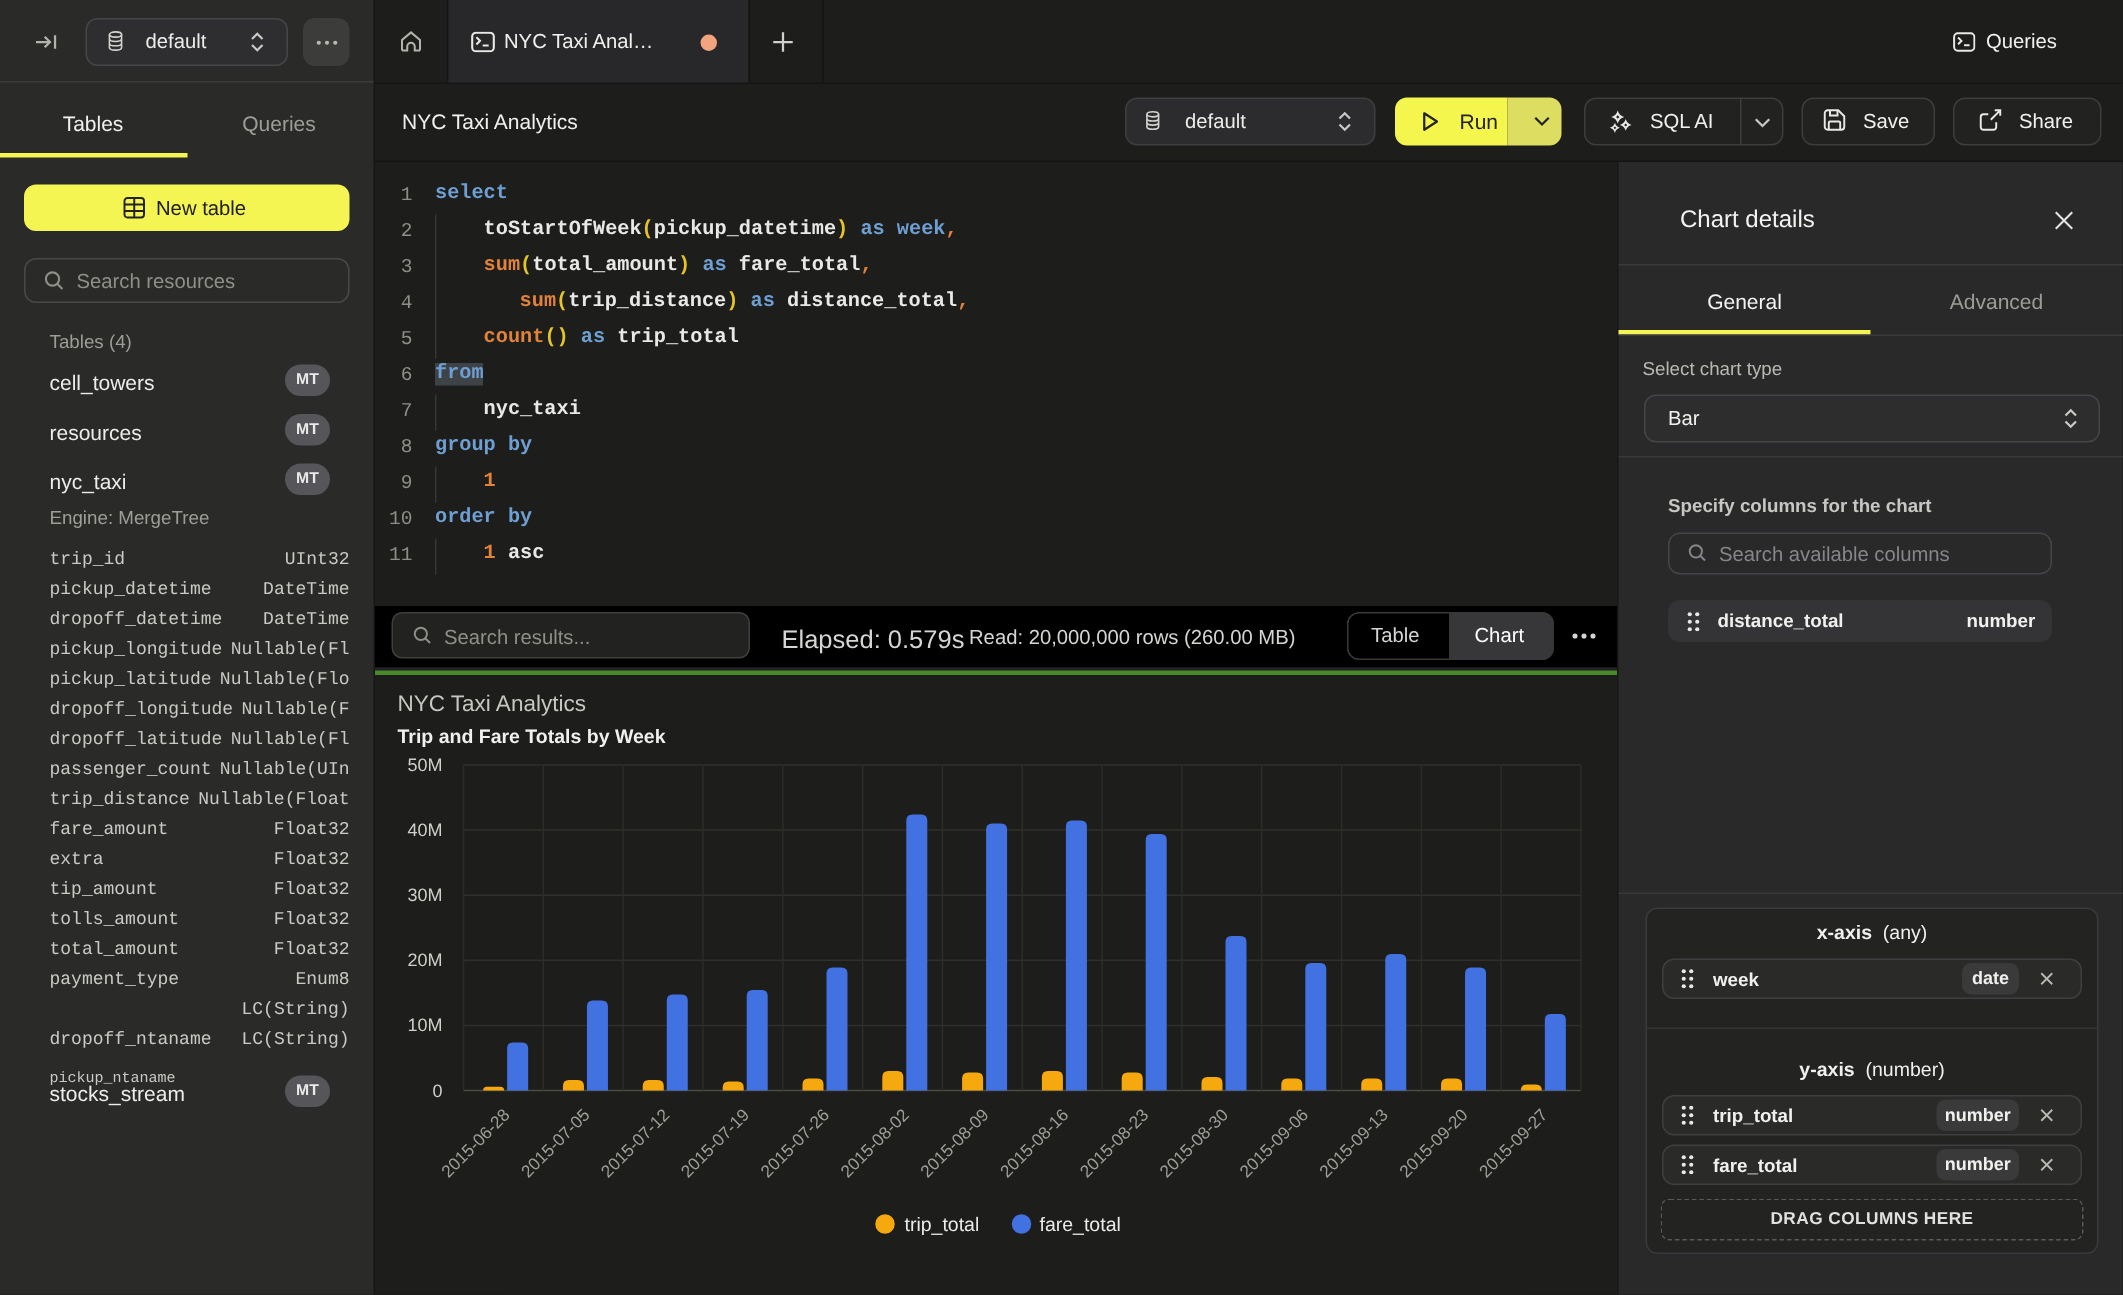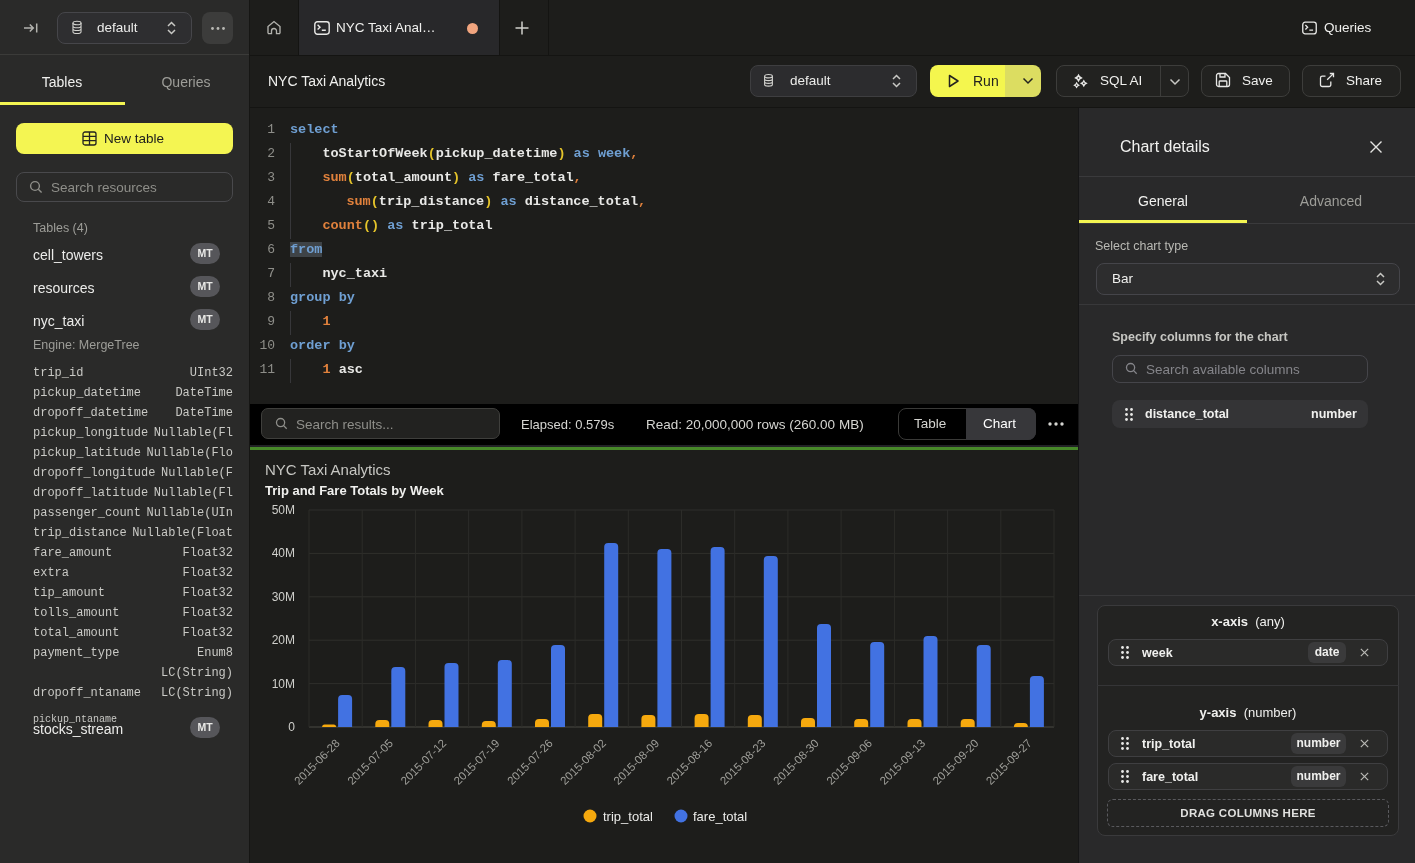--- a/index.html
+++ b/index.html
@@ -184,21 +184,21 @@
 <div class="abs" style="left:40px;top:203px;width:1px;height:24px;background:#37373a;"></div>
 <div class="abs" style="left:40px;top:251px;width:1px;height:24px;background:#37373a;"></div>
 </div>
 <div class="abs" style="left:250px;top:404px;width:828px;height:41px;background:#000000;">
 <div class="abs" style="left:11px;top:4px;width:239px;height:31px;border:1px solid #3f3f3c;border-radius:7px;background:#222220;"></div>
 <svg class="abs" style="left:25px;top:13px" width="13" height="13" viewBox="0 0 14 14" fill="none" stroke="#8f8f8a" stroke-width="1.4">
       <circle cx="6" cy="6" r="4.4"></circle>
       <path d="M9.3 9.3 L12.6 12.6"></path>
     </svg>
 <div class="abs" style="left:46px;top:13px;font-size:13.5px;color:#8f8f8a;">Search results...</div>
-<div class="abs" style="left:271px;top:13px;font-size:13px;color:#d5d5d1;">Elapsed: 0.579s</div>
+<div class="abs" style="left:271px;top:13px;font-size:17px;color:#d5d5d1;">Elapsed: 0.579s</div>
 <div class="abs" style="left:396px;top:13px;font-size:13.5px;color:#d5d5d1;">Read: 20,000,000 rows (260.00 MB)</div>
 <div class="abs" style="left:648px;top:4px;width:138px;height:32px;border:1px solid #3a3a38;border-radius:8px;"></div>
 <div class="abs" style="left:716px;top:4px;width:70px;height:32px;background:#37373a;border-radius:0 8px 8px 0;"></div>
 <div class="abs" style="left:664px;top:12px;font-size:13.5px;color:#d5d5d1;">Table</div>
 <div class="abs" style="left:733px;top:12px;font-size:13.5px;color:#ffffff;">Chart</div>
 <svg class="abs" style="left:797px;top:17px" width="18" height="6" viewBox="0 0 18 6">
       <circle cx="3" cy="3" r="1.7" fill="#d5d5d1"></circle>
       <circle cx="9" cy="3" r="1.7" fill="#d5d5d1"></circle>
       <circle cx="15" cy="3" r="1.7" fill="#d5d5d1"></circle>
     </svg>

